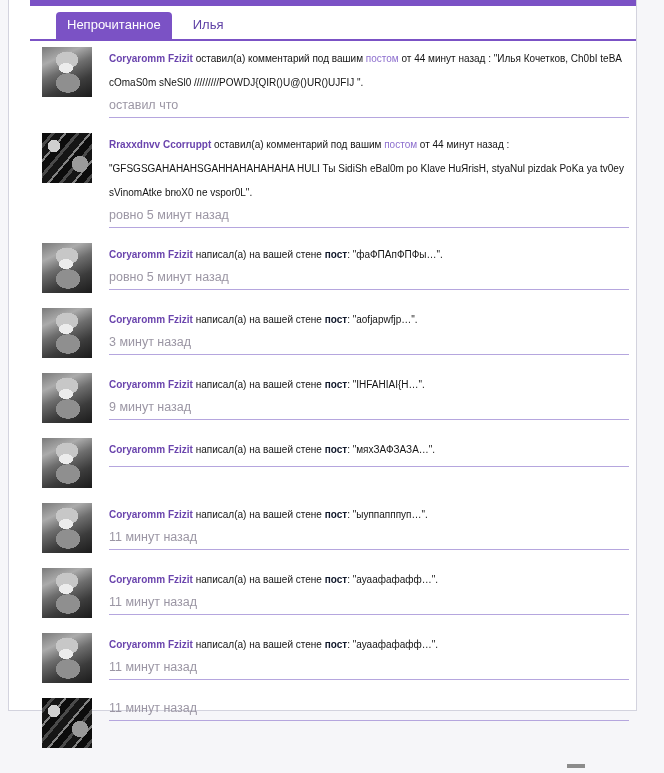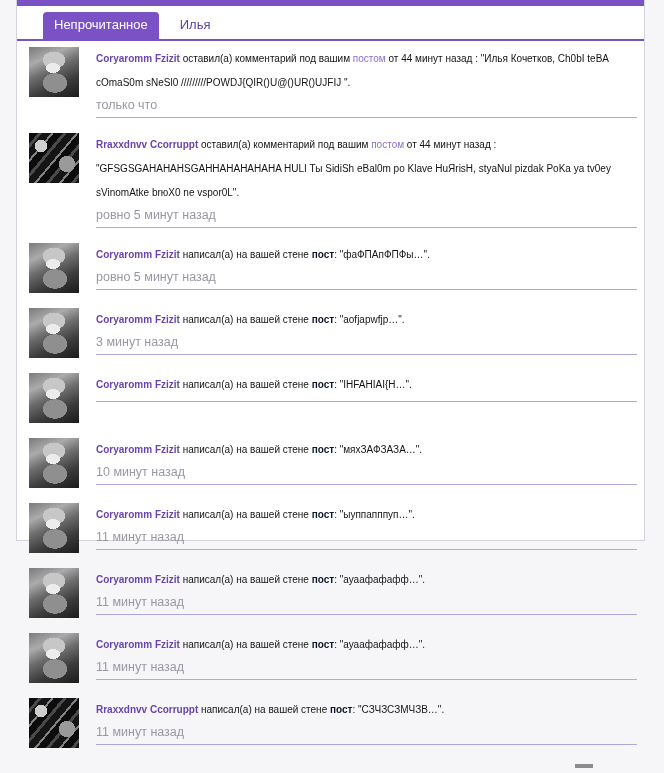--- a/index.html
+++ b/index.html
@@ -2,23 +2,24 @@
 <html><head>
 <meta charset="utf-8">
 <style>
   html,body { margin:0; padding:0; }
   body {
     width:664px; height:773px; position:relative; overflow:hidden;
     background:#f6f6f9;
     font-family:"Liberation Sans", sans-serif;
   }
   .box {
-    position:absolute; left:16px; top:0; width:629px; height:541px;
+    position:absolute; left:8px; top:0; width:629px; height:711px;
     background:#ffffff; border:1px solid #d3d3de; border-top:none;
     box-sizing:border-box;
+    padding-left:21px;
   }
   .topstrip { height:6px; background:#7b52c5; }
   .tabbar {
     display:flex; align-items:flex-end; gap:10px;
     padding:6px 0 0 26px; border-bottom:2px solid #7b52c5;
   }
   .tab {
     font-size:13px; line-height:14px; padding:6px 11px 7px;
     border-radius:4px 4px 0 0; color:#5d3fa5; text-decoration:none; cursor:pointer;
   }
@@ -71,21 +72,21 @@
 
   <div class="list">
   <div class="row">
     <div class="avatar anime"></div>
     <div class="content">
       <div class="msg">
         <a class="user">Coryaromm Fzizit</a>
         <span>оставил(а) комментарий под вашим</span>
         <a class="plink">постом</a><span> от 44 минут назад : "Илья Кочетков, Ch0bI teBA cOmaS0m sNeSl0 /////////POWDJ{QIR()U@()UR()UJFIJ ".</span>
       </div>
-      <div class="time">только что</div>
+      <div class="time">оставил что</div>
     </div>
   </div>
 
   <div class="row">
     <div class="avatar dark"></div>
     <div class="content">
       <div class="msg">
         <a class="user">Rraxxdnvv Ccorruppt</a>
         <span>оставил(а) комментарий под вашим</span>
         <a class="plink">постом</a><span> от 44 минут назад : "GFSGSGAHAHAHSGAHHAHAHAHAHA HULI Ты SidiSh eBal0m po Klave HuЯrisH, styaNul pizdak PoKa ya tv0ey sVinomAtke brюX0 ne vspor0L".</span>
@@ -119,32 +120,32 @@
   </div>
 
   <div class="row">
     <div class="avatar anime"></div>
     <div class="content">
       <div class="msg">
         <a class="user">Coryaromm Fzizit</a>
         <span>написал(а) на вашей стене</span>
         <a class="plink bold">пост</a><span>: "IHFAHIAI{H…".</span>
       </div>
+      <div class="time">9 минут назад</div>
     </div>
   </div>
 
   <div class="row">
     <div class="avatar anime"></div>
     <div class="content">
       <div class="msg">
         <a class="user">Coryaromm Fzizit</a>
         <span>написал(а) на вашей стене</span>
         <a class="plink bold">пост</a><span>: "мяхЗАФЗАЗА…".</span>
       </div>
-      <div class="time">10 минут назад</div>
     </div>
   </div>
 
   <div class="row">
     <div class="avatar anime"></div>
     <div class="content">
       <div class="msg">
         <a class="user">Coryaromm Fzizit</a>
         <span>написал(а) на вашей стене</span>
         <a class="plink bold">пост</a><span>: "ыуппапппуп…".</span>
@@ -173,25 +174,20 @@
         <span>написал(а) на вашей стене</span>
         <a class="plink bold">пост</a><span>: "ауаафафафф…".</span>
       </div>
       <div class="time">11 минут назад</div>
     </div>
   </div>
 
   <div class="row">
     <div class="avatar dark"></div>
     <div class="content">
-      <div class="msg">
-        <a class="user">Rraxxdnvv Ccorruppt</a>
-        <span>написал(а) на вашей стене</span>
-        <a class="plink bold">пост</a><span>: "СЗЧЗСЗМЧЗВ…".</span>
-      </div>
       <div class="time">11 минут назад</div>
     </div>
   </div>
 </div>
 
   <div class="pagination">
     <div class="pages">
         <a class="page current">1</a>
         <a class="page">2</a>
         <a class="page">3</a>

